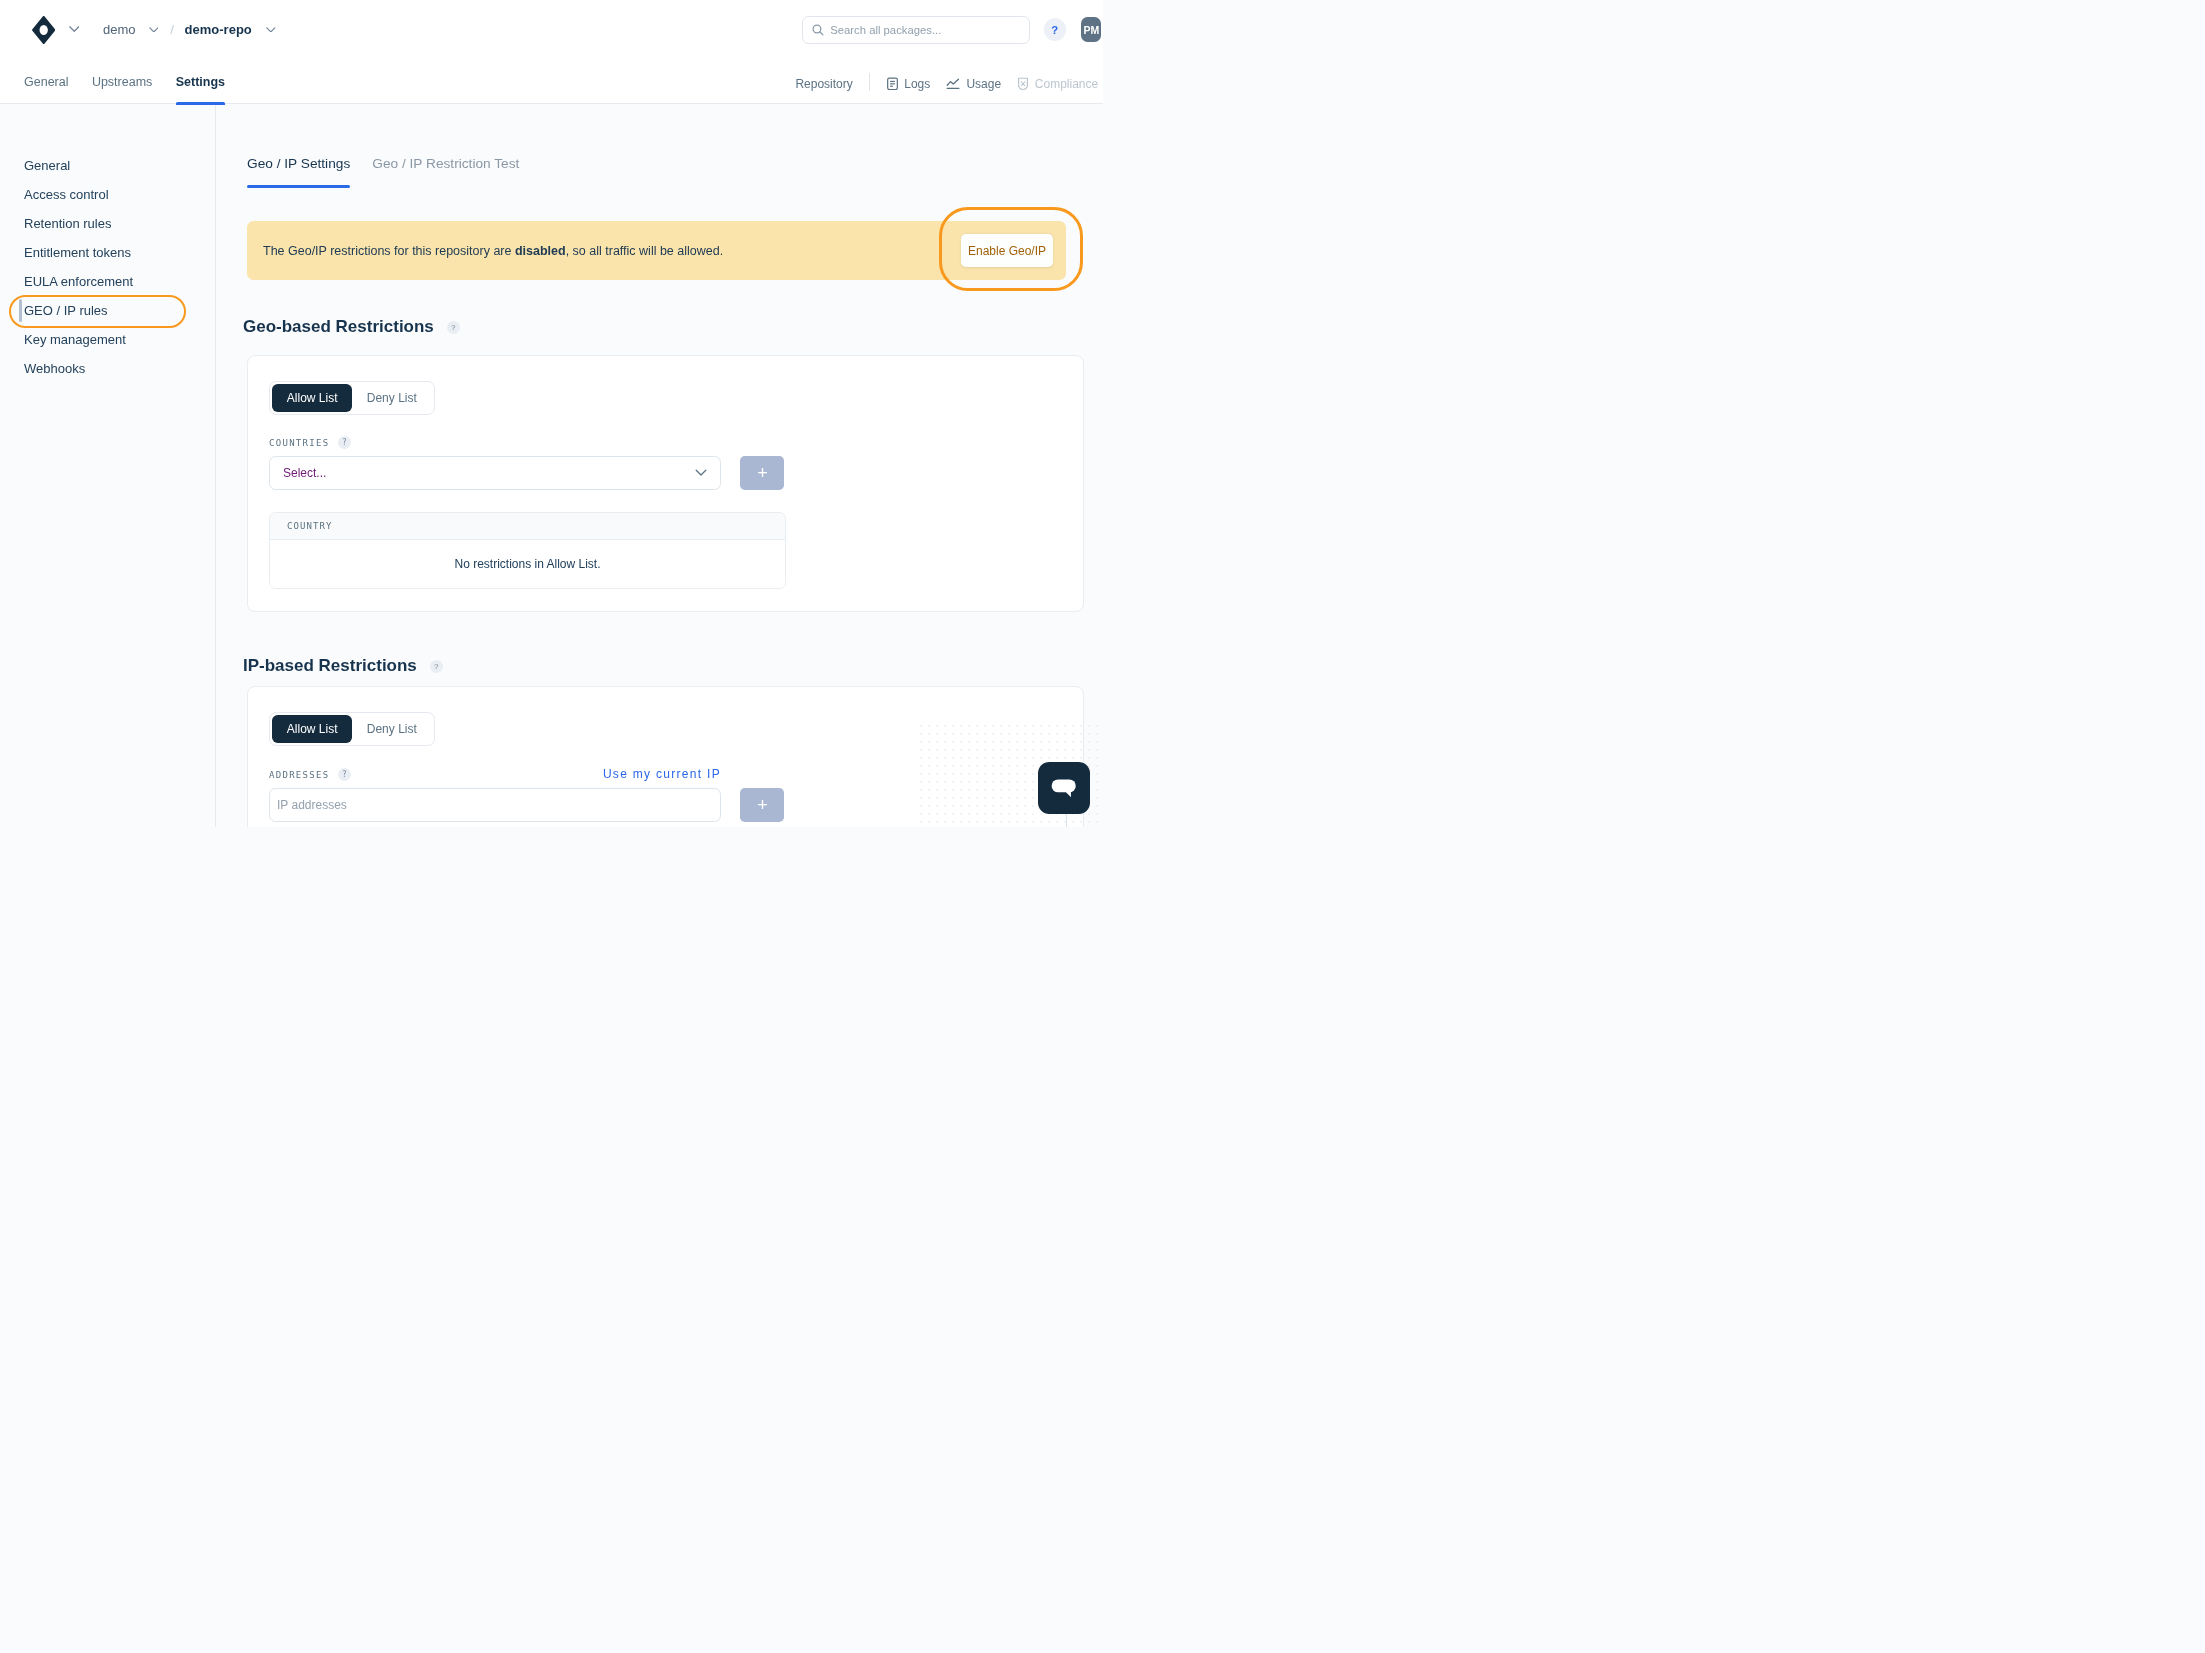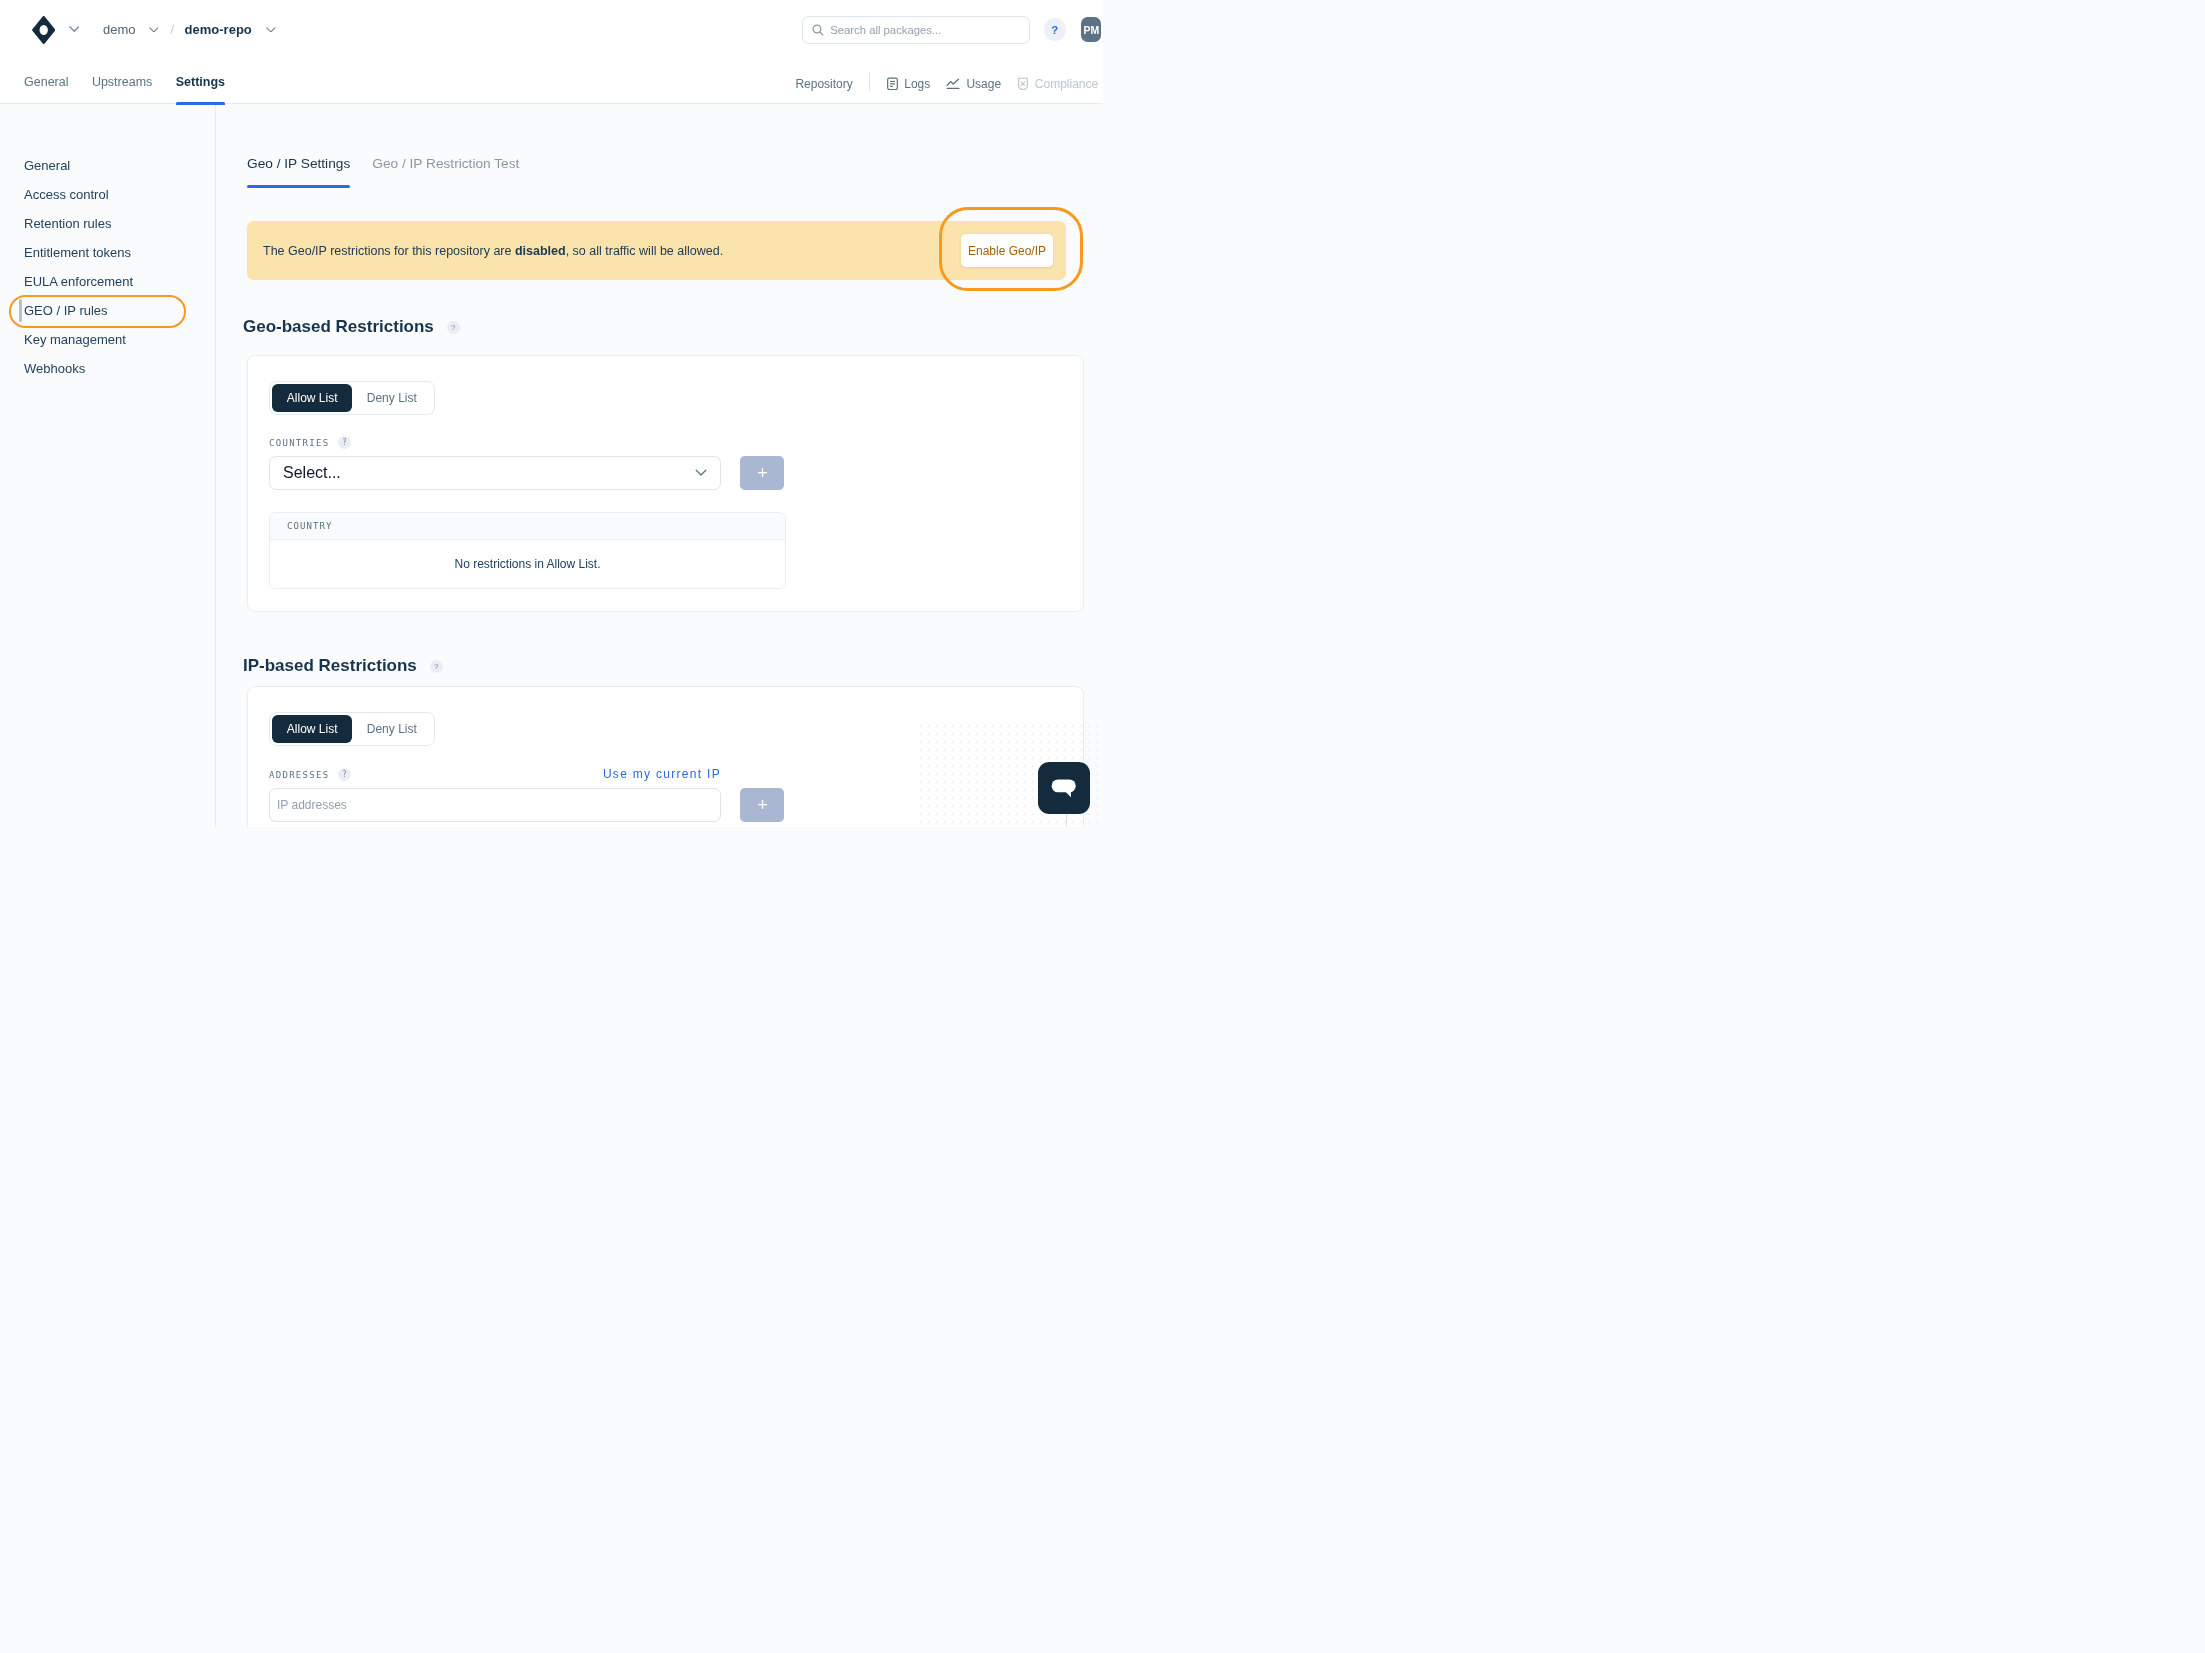--- a/index.html
+++ b/index.html
@@ -90,21 +90,21 @@
   .toggle .seg.on{ background:#142b3e; color:#ffffff; }
 
   .field-label{ margin-top:21px; display:flex; align-items:center; gap:9px;
     font-family:"DejaVu Sans Mono", monospace; font-size:9px; letter-spacing:1.3px; color:#5b7282; }
   .label-row{ width:452px; display:flex; align-items:flex-end; justify-content:space-between; }
   .link{ font-size:12px; color:#2a67e9; cursor:pointer; font-family:"Liberation Sans", sans-serif; }
 
   .input-row{ margin-top:6.5px; display:flex; align-items:center; gap:19.4px; }
   .select{ width:452px; height:34px; border:0.8px solid #dde4ea; border-radius:6.5px; background:#fff;
     display:flex; align-items:center; justify-content:space-between; padding:0 13px; cursor:pointer;}
-  .select .ph{ font-size:16px; color:#0f172a; }
+  .select .ph{ font-size:12px; color:#701a75; }
   .text-input{ width:452px; height:34px; border:0.8px solid #dde4ea; border-radius:6.5px; background:#fff;
     padding:0 7px; font-size:12px; color:#44596c; outline:none; font-family:"Liberation Sans", sans-serif;}
   .text-input::placeholder{ color:#93a1ae; }
   .add-btn{ width:44px; height:34px; border:none; border-radius:4.8px; background:#a9b7d3; color:#ffffff;
     font-size:18px; font-weight:400; cursor:pointer; display:flex; align-items:center; justify-content:center;
     font-family:"Liberation Sans", sans-serif; line-height:0;}
 
   .panel{ margin-top:22.6px; width:517px; border:0.8px solid #e8edf1; border-radius:6.5px; overflow:hidden; }
   .panel-head{ height:27.4px; background:#f9fafb; border-bottom:0.8px solid #e8edf1; display:flex; align-items:center;
     padding:0 17px; font-family:"DejaVu Sans Mono", monospace; font-size:9px; letter-spacing:1.1px; color:#5b7282;}

